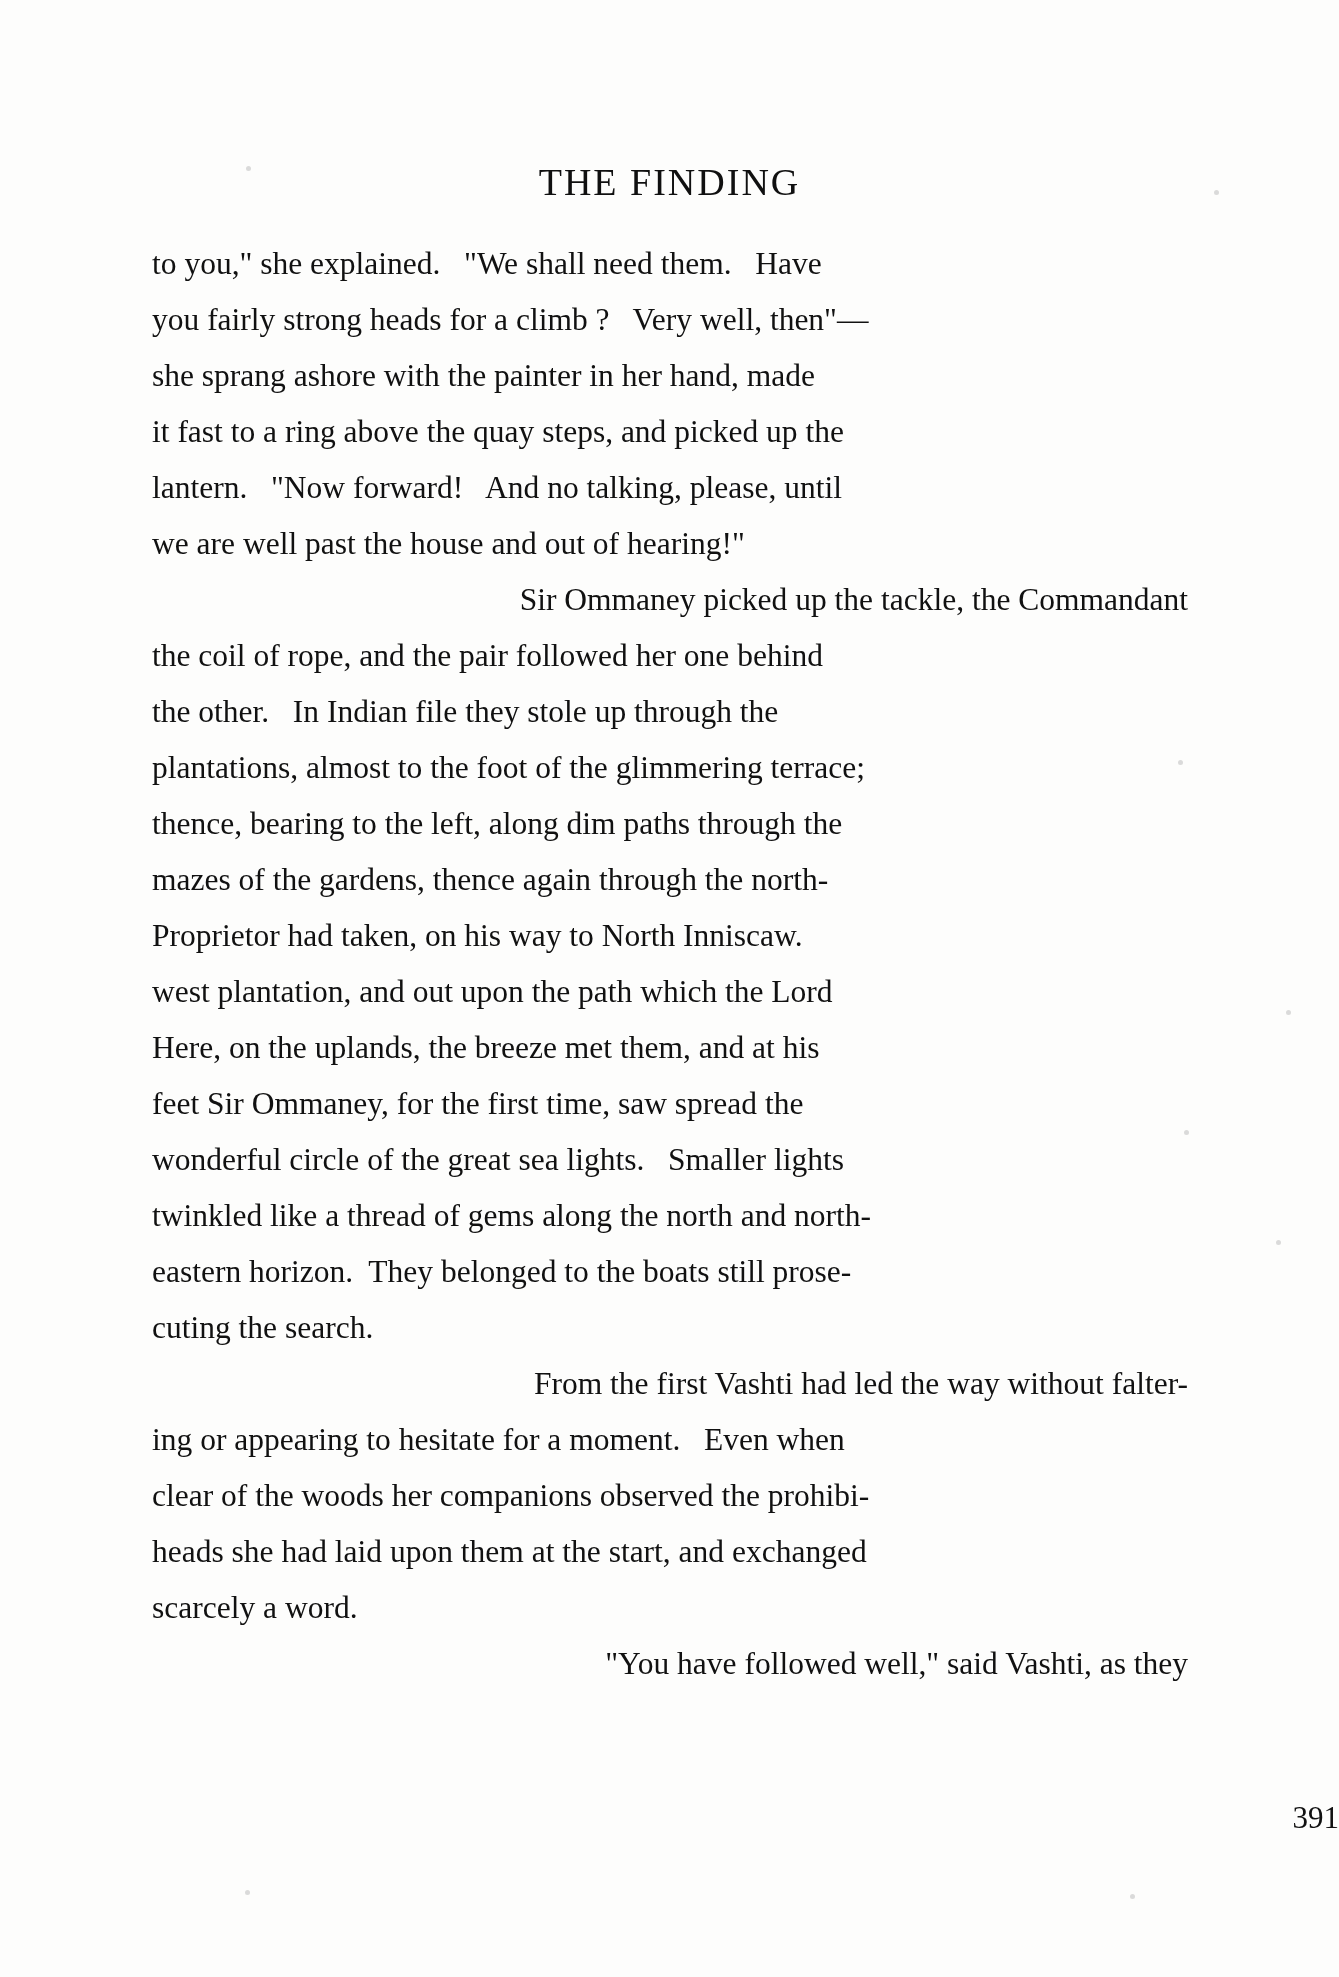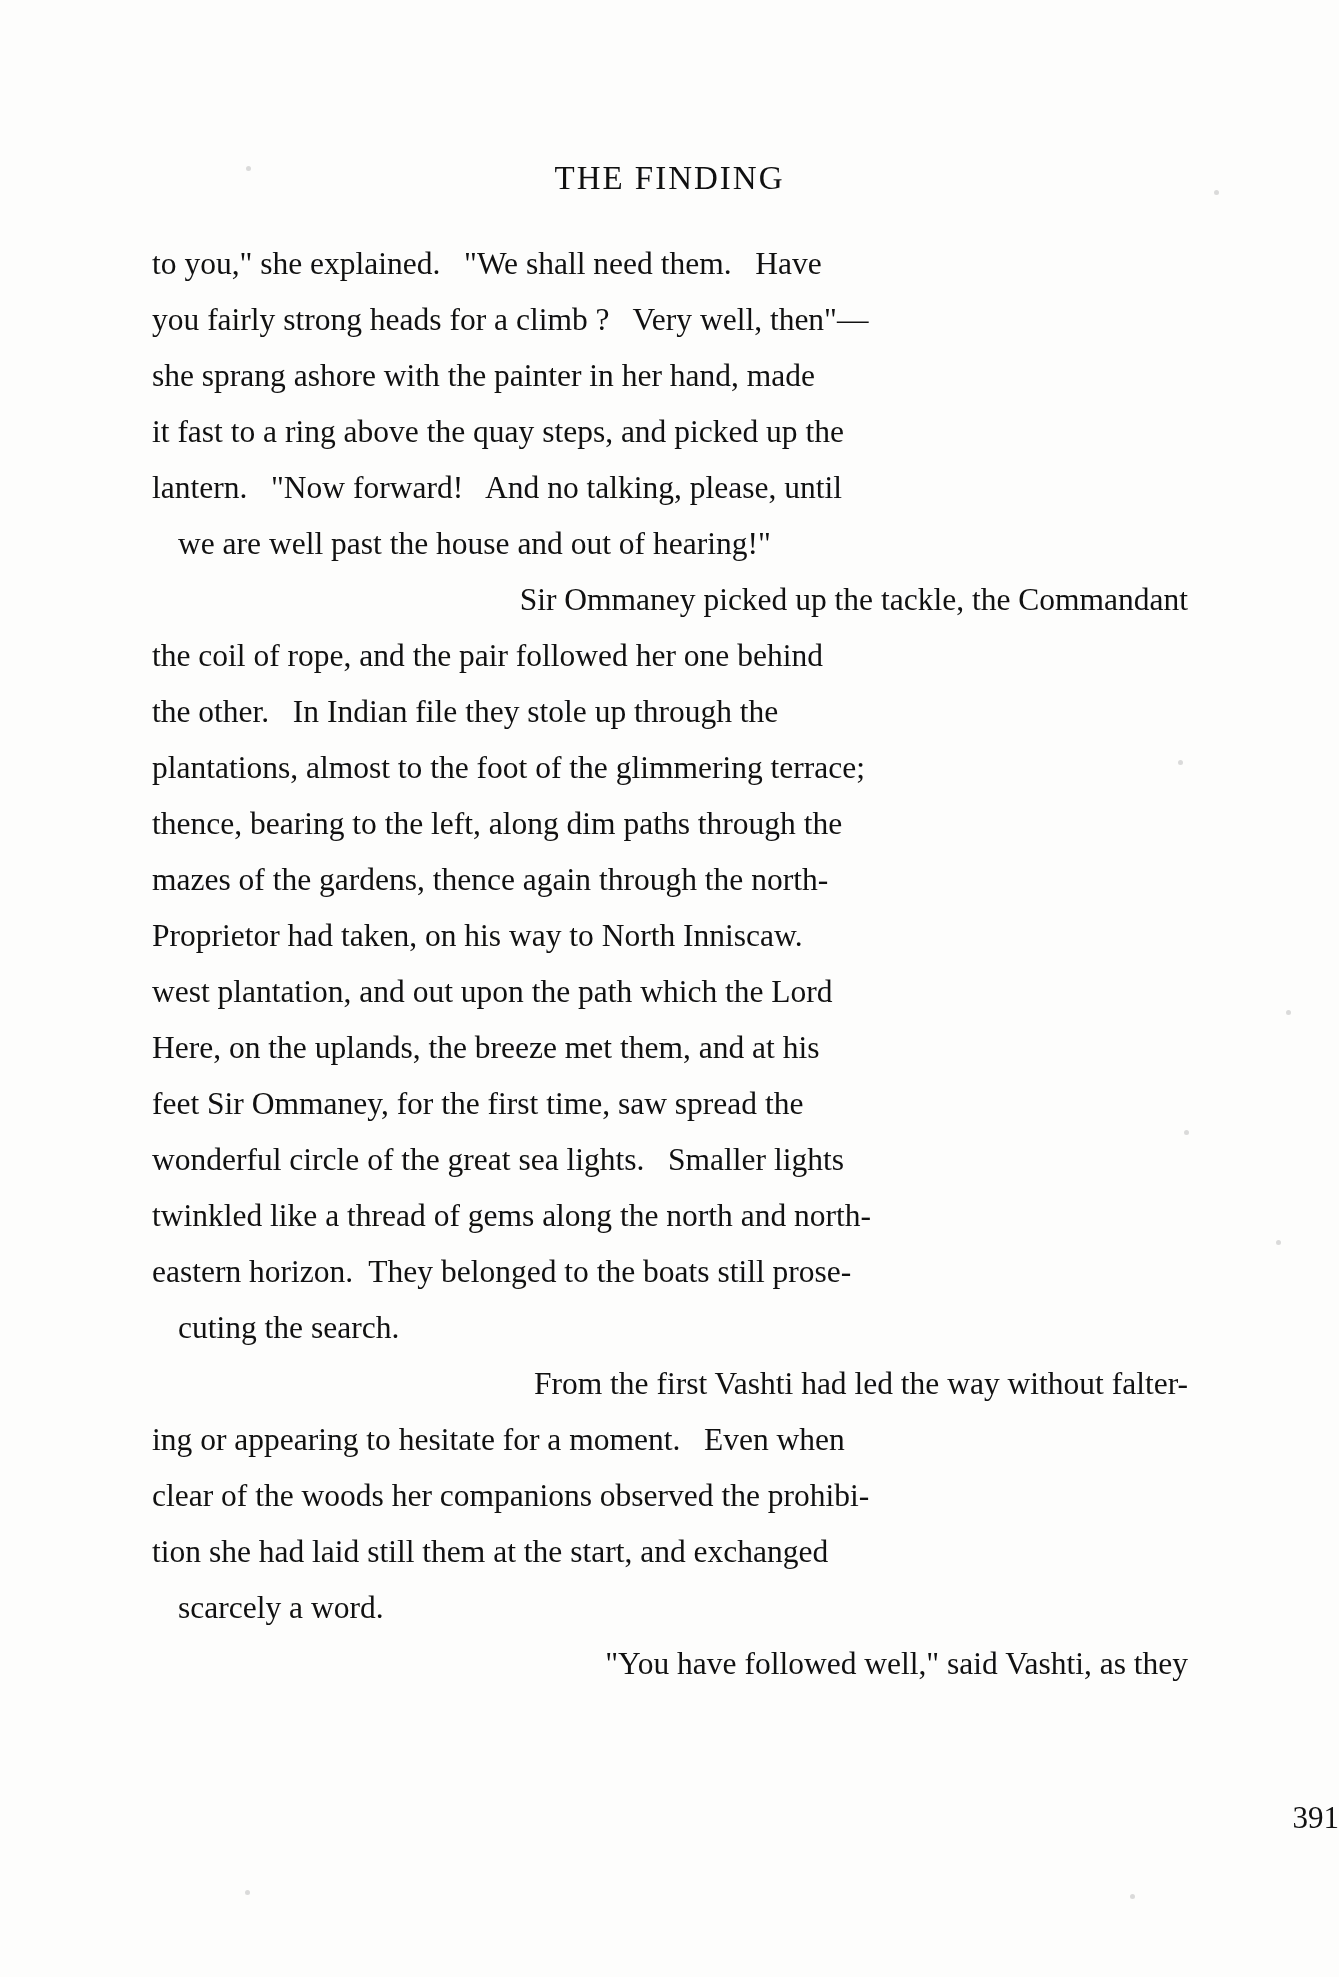--- a/index.html
+++ b/index.html
@@ -21,21 +21,21 @@
     width: 1339px;
     height: 1977px;
     background: #fdfdfc;
   }
   .header {
     position: absolute;
     top: 160px;
     left: 0;
     width: 1339px;
     text-align: center;
-    font-size: 33px;
+    font-size: 38px;
     letter-spacing: 2px;
     font-weight: 400;
     color: #101010;
   }
 
   .body-text {
     position: absolute;
     top: 236px;
     left: 152px;
     width: 1036px;
@@ -54,21 +54,20 @@
   }
   
   .para .line.j {
     display: flex;
     justify-content: space-between;
     width: 100%;
   }
   .para .line.j > span { white-space: pre; }
   .para .line.last {
     display: block;
-    margin-left: 26px;
   }
   .indent { display: inline-block; width: 38px; }
 
   .folio {
     position: absolute;
     top: 1800px;
     left: 0;
     width: 1339px;
     text-align: right;
     font-size: 31px;
@@ -160,21 +159,21 @@
           <span class="indent"></span>
           <span>From the first Vashti had led the way without falter-</span>
         </span>
       <span class="line j">
           <span>ing or appearing to hesitate for a moment.   Even when</span>
         </span>
       <span class="line j">
           <span>clear of the woods her companions observed the prohibi-</span>
         </span>
       <span class="line j">
-          <span>tion she had laid still them at the start, and exchanged</span>
+          <span>heads she had laid upon them at the start, and exchanged</span>
         </span>
       <span class="line last"><span>scarcely a word.</span></span>
     </p>
 
     <p class="para">
       <span class="line j">
           <span class="indent"></span>
           <span>"You have followed well," said Vashti, as they</span>
         </span>
     </p>

